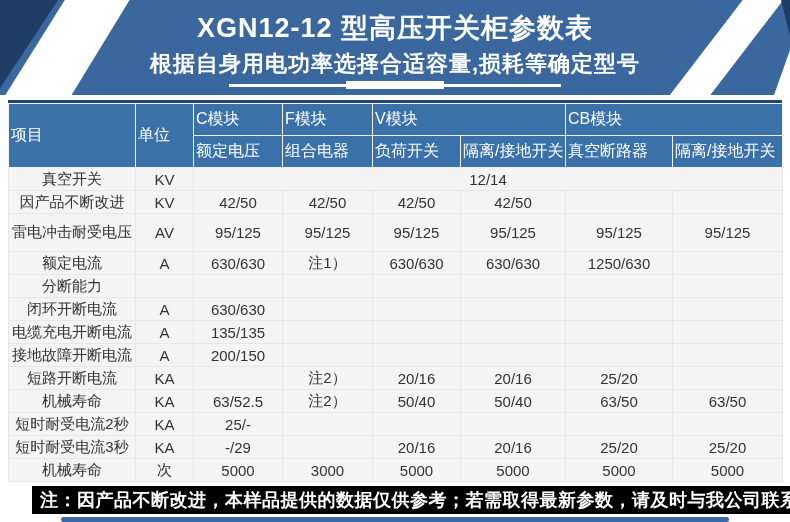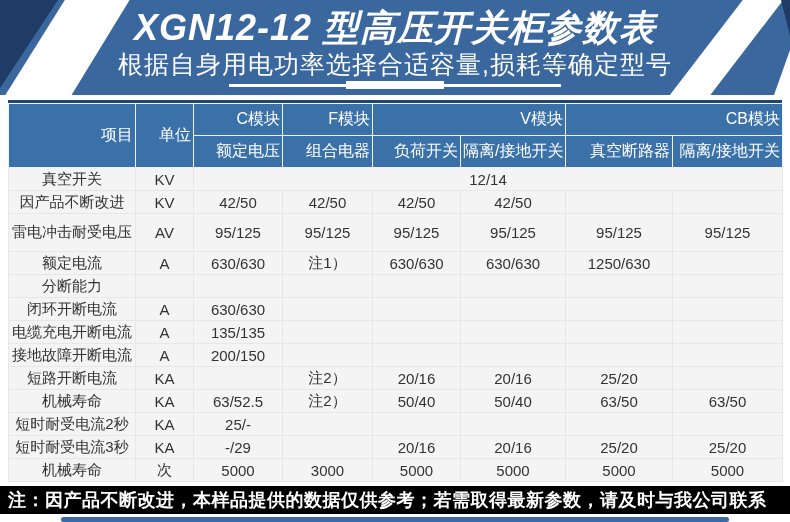--- a/index.html
+++ b/index.html
@@ -42,30 +42,29 @@
     background: var(--dark-navy, #1F3C66);
     clip-path: polygon(0 0, 100% 0, 100% 100%);
   }
   .deco-right-corner {
     right: 0; bottom: 0; width: 16px; height: 45px;
     background: #fff;
     clip-path: polygon(100% 0, 100% 100%, 0 100%);
   }
   .banner-inner { position: relative; z-index: 1; padding-top: 6px; }
   .banner-title {
-    font-size: 36px;
+    font-size: 27px;
     font-weight: bold;
     line-height: 44px;
     letter-spacing: 1px;
     white-space: nowrap;
-    font-style: italic;
   }
   .banner-subtitle {
-    font-size: 25px;
-    font-weight: normal;
+    font-size: 22px;
+    font-weight: bold;
     line-height: 28px;
     letter-spacing: 1px;
     white-space: nowrap;
   }
   .banner-divider { position: relative; height: 8px; margin-top: 3px; }
   .divider-line {
     position: absolute; left: 50%; top: 3px;
     transform: translateX(-50%);
     width: 332px; height: 3px; background: #fff;
   }
@@ -86,21 +85,21 @@
     width: 774px;
   }
   .param-table thead th {
     background: var(--header-blue, #3A71A9);
     color: #fff;
     font-weight: normal;
     font-size: 16px;
     height: 32px;
     border: 1px solid #eef3f8;
     padding: 0 2px;
-    text-align: right;
+    text-align: left;
     white-space: nowrap;
     overflow: hidden;
   }
   .param-table tbody td {
     background: var(--cell-bg, #F4F4F4);
     color: #333;
     font-size: 15px;
     height: 23px;
     border: 1px solid #e7e7e7;
     padding: 0 2px;
@@ -117,20 +116,21 @@
     height: 28px;
     background: var(--note-bar, #000000);
     color: #fff;
     font-size: 18px;
     font-weight: bold;
     display: flex;
     align-items: center;
     padding: 0 8px;
     white-space: nowrap;
     letter-spacing: 0.5px;
+    margin-left: 32px;
   }
   .accent-line {
     margin: 3px auto 0 auto;
     width: 668px;
     height: 5px;
     border-radius: 3px;
     background: var(--accent-line, #3A6AA5);
   }
 </style>
 </head>

